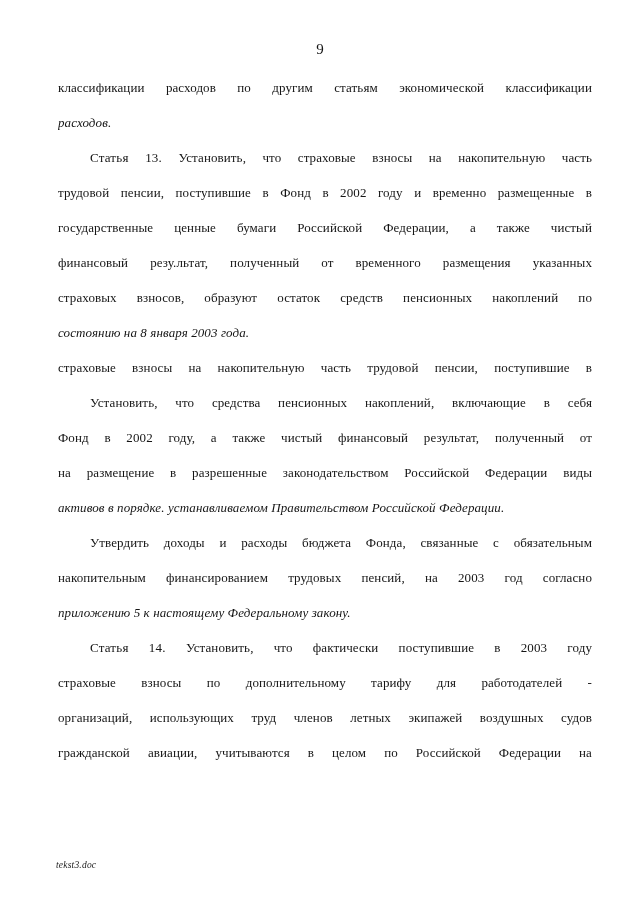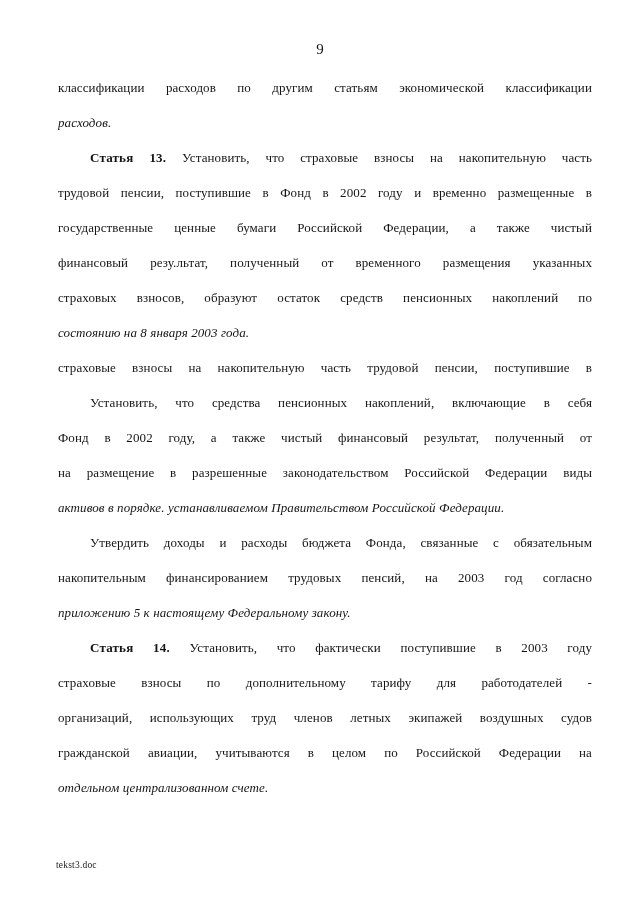--- a/index.html
+++ b/index.html
@@ -46,32 +46,33 @@
     letter-spacing: 0.1px;
   }
   .line.last {
     text-align-last: left;
     font-style: italic;
   }
   .line.indent {
     text-indent: 32px;
   }
   .line b {
-    font-weight: bold;
+    font-weight: normal;
     letter-spacing: 0.2px;
   }
   .doc-footer {
     position: absolute;
     left: 56px;
     top: 858px;
     height: 14px;
     line-height: 14px;
     font-size: 9.5px;
     letter-spacing: 0.2px;
     color: #1a1a1a;
+    font-style: italic;
   }
 </style>
 </head>
 <body>
 
 <div class="page">
   <div class="page-number">9</div>
 
   <div class="doc-body">
       <div class="paragraph">
@@ -96,18 +97,17 @@
       <div class="paragraph">
         <div class="line indent">Утвердить доходы и расходы бюджета Фонда, связанные с обязательным</div>
         <div class="line">накопительным финансированием трудовых пенсий, на 2003 год согласно</div>
         <div class="line last">приложению 5 к настоящему Федеральному закону.</div>
       </div>
       <div class="paragraph">
         <div class="line indent"><b>Статья 14.</b> Установить, что фактически поступившие в 2003 году</div>
         <div class="line">страховые взносы по дополнительному тарифу для работодателей -</div>
         <div class="line">организаций, использующих труд членов летных экипажей воздушных судов</div>
         <div class="line">гражданской авиации, учитываются в целом по Российской Федерации на</div>
-        <div class="line last">отдельном централизованном счете.</div>
       </div>
     </div>
 
   <div class="doc-footer">tekst3.doc</div>
 </div>
 
 </body></html>

